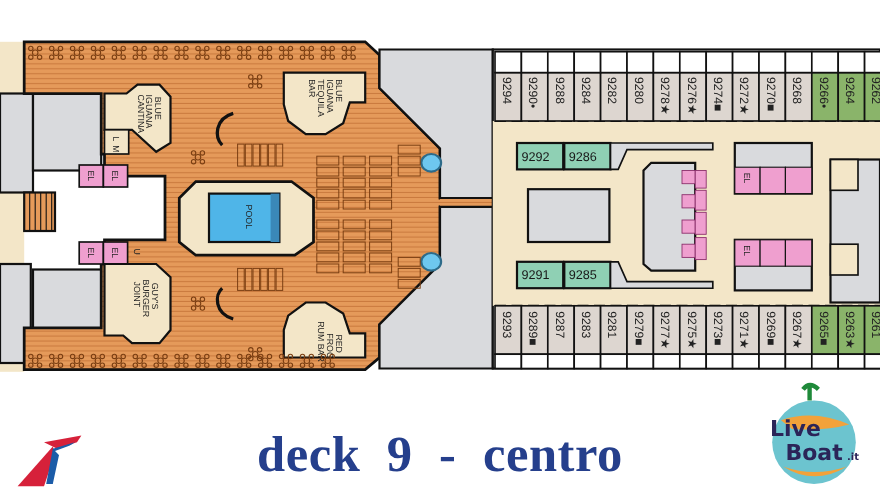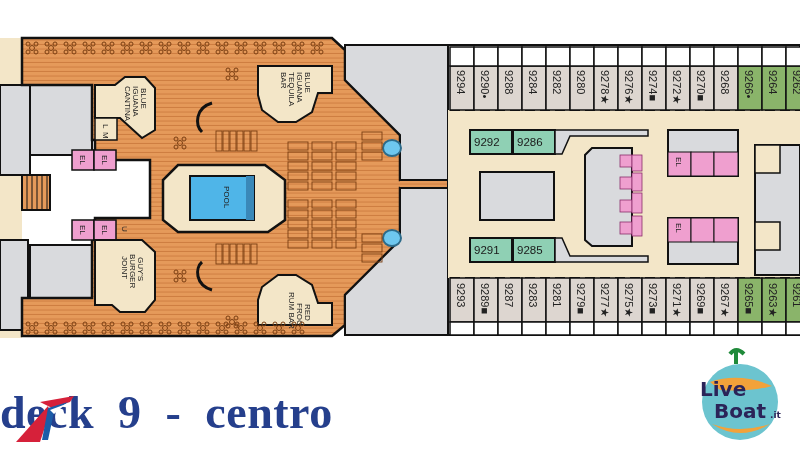--- a/index.html
+++ b/index.html
@@ -1,21 +1,21 @@
 <!DOCTYPE html>
 <html><head>
 <meta charset="utf-8">
 <style>
   html,body{margin:0;padding:0;background:#fff;}
   body{width:800px;height:457px;position:relative;overflow:hidden;font-family:"Liberation Sans",sans-serif;}
   #plan{position:absolute;left:0;top:0;width:800px;height:340px;}
   .lbl{font-family:"Liberation Sans",sans-serif;font-size:8px;fill:#222;}
   .cab{font-family:"Liberation Sans",sans-serif;font-size:11px;fill:#222;}
   .suite{font-family:"Liberation Sans",sans-serif;font-size:11.5px;fill:#1a1a1a;}
-  #title{position:absolute;left:0;top:386px;width:800px;font-family:"Liberation Serif",serif;font-weight:bold;font-size:46px;color:#253f8c;white-space:pre;letter-spacing:0.5px;}
+  #title{position:absolute;left:0;top:386px;width:800px;text-align:center;font-family:"Liberation Serif",serif;font-weight:bold;font-size:46px;color:#253f8c;white-space:pre;letter-spacing:0.5px;}
   #carnival-logo{position:absolute;left:12px;top:390px;width:70px;height:56px;}
   #liveboat-logo{position:absolute;left:690px;top:342px;width:100px;height:112px;}
 </style>
 </head>
 <body>
 
 <svg id="plan" viewBox="0 0 800 340" xmlns="http://www.w3.org/2000/svg">
   <defs>
     <pattern id="wood" patternUnits="userSpaceOnUse" width="6" height="4.5">
       <rect width="6" height="4.5" fill="#e59a5a"></rect>

